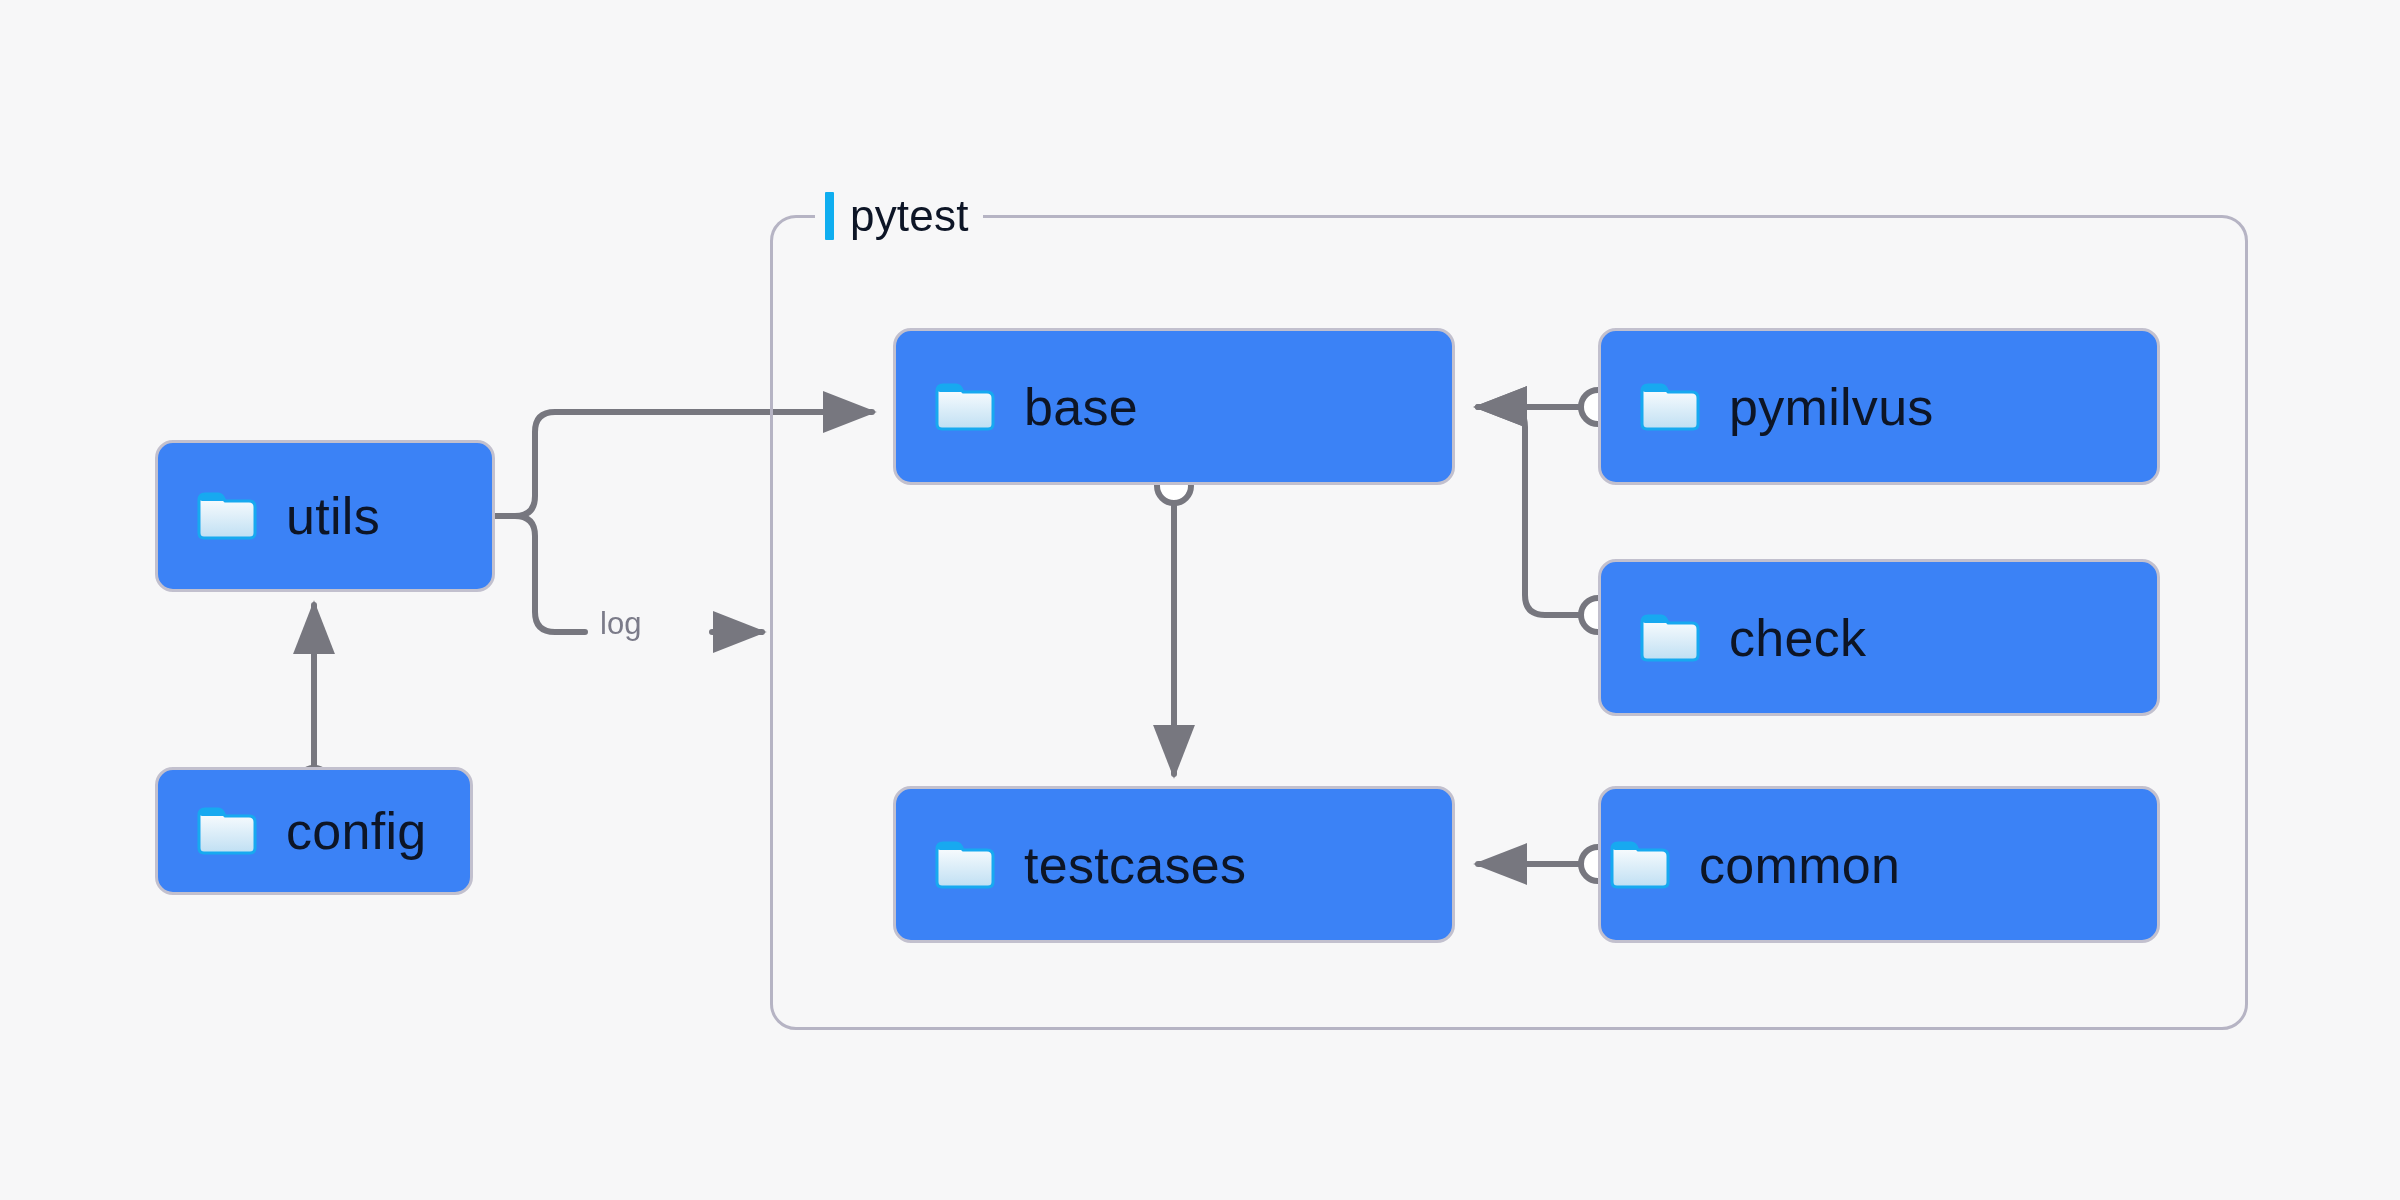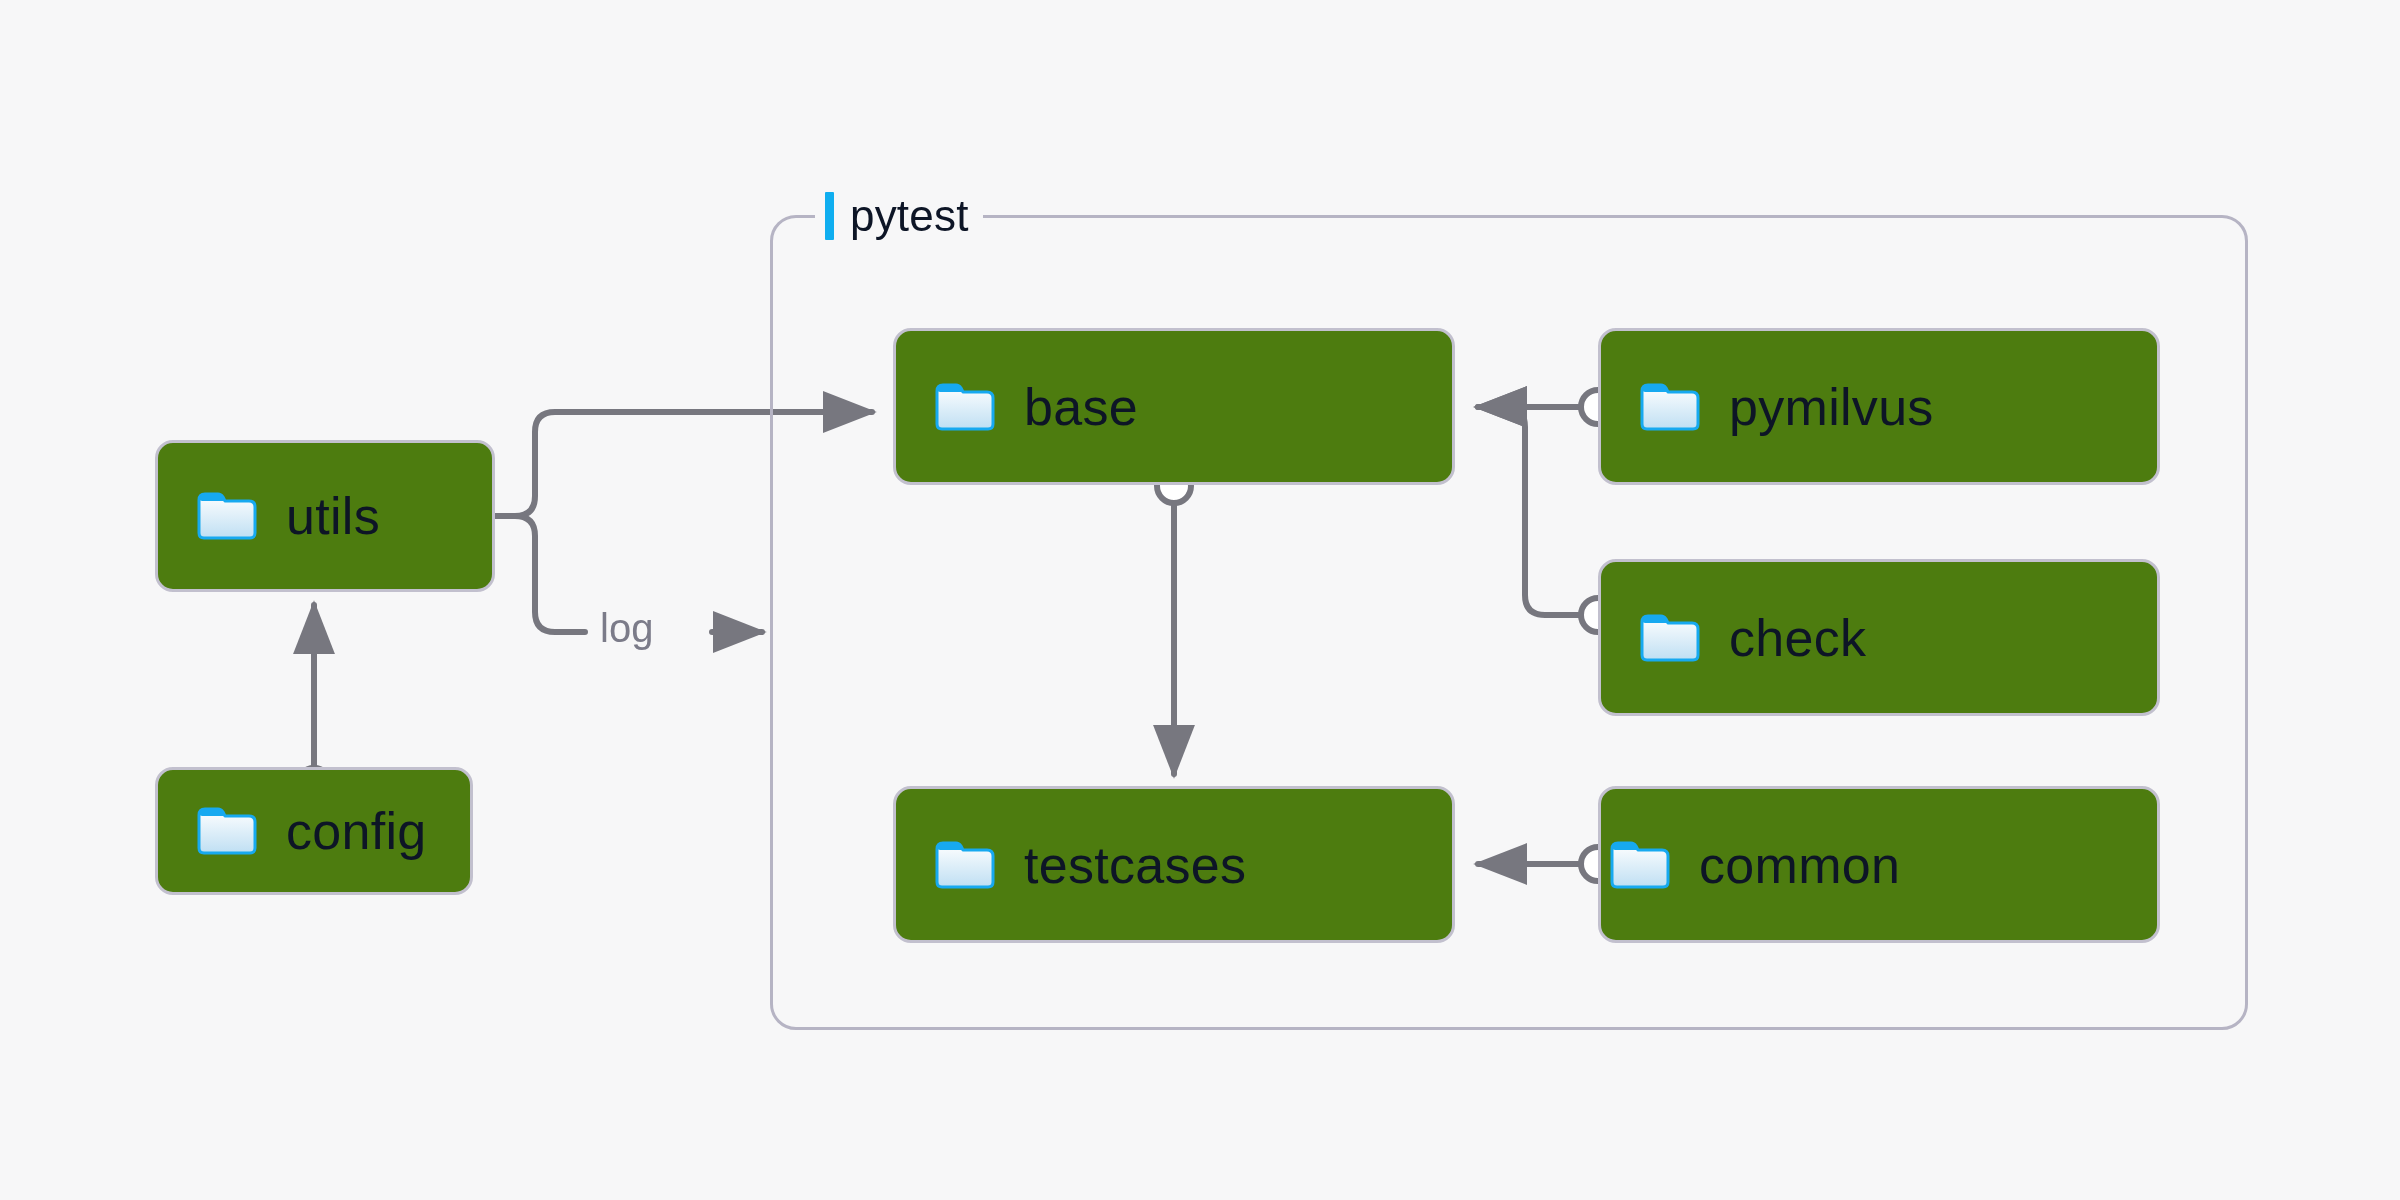--- a/index.html
+++ b/index.html
@@ -51,21 +51,21 @@
   .group-label-text {
     font-size: 44px;
     color: #0d1526;
     letter-spacing: 0.2px;
     white-space: nowrap;
   }
 
   
   .node {
     position: absolute;
-    background: #4d7c0f;
+    background: #3b82f6;
     border: 3px solid #c2c0ce;
     border-radius: 18px;
     box-sizing: border-box;
     display: flex;
     align-items: center;
     padding-left: 38px;
     gap: 28px;
   }
   .node-label {
     font-size: 52px;
@@ -79,21 +79,21 @@
   .folder-icon {
     width: 62px;
     height: 52px;
     flex: none;
     display: block;
   }
 
   
   .edge-label {
     position: absolute;
-    font-size: 40px;
+    font-size: 31px;
     color: #7b7b89;
     white-space: nowrap;
     line-height: 1;
   }
 </style>
 </head>
 <body>
 
 <div id="canvas">
 

